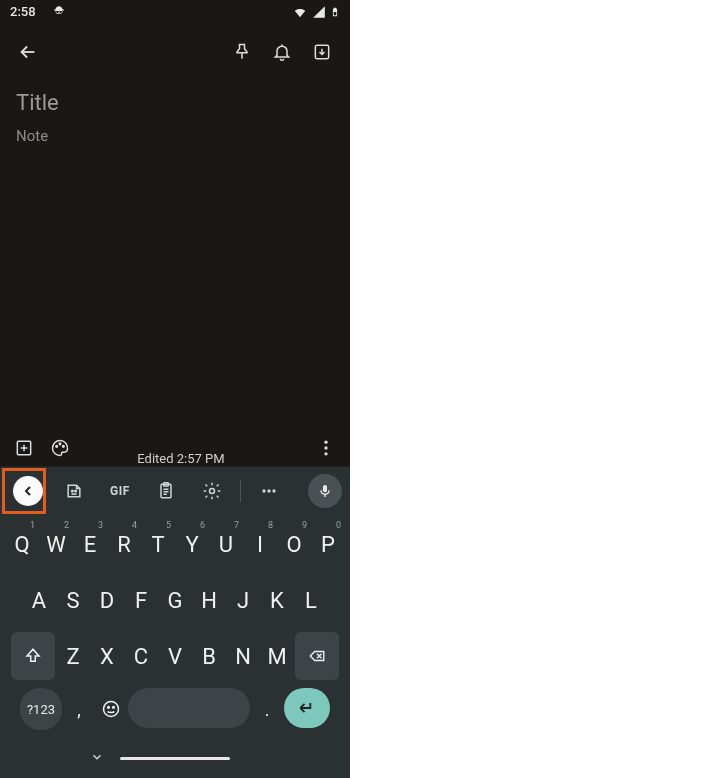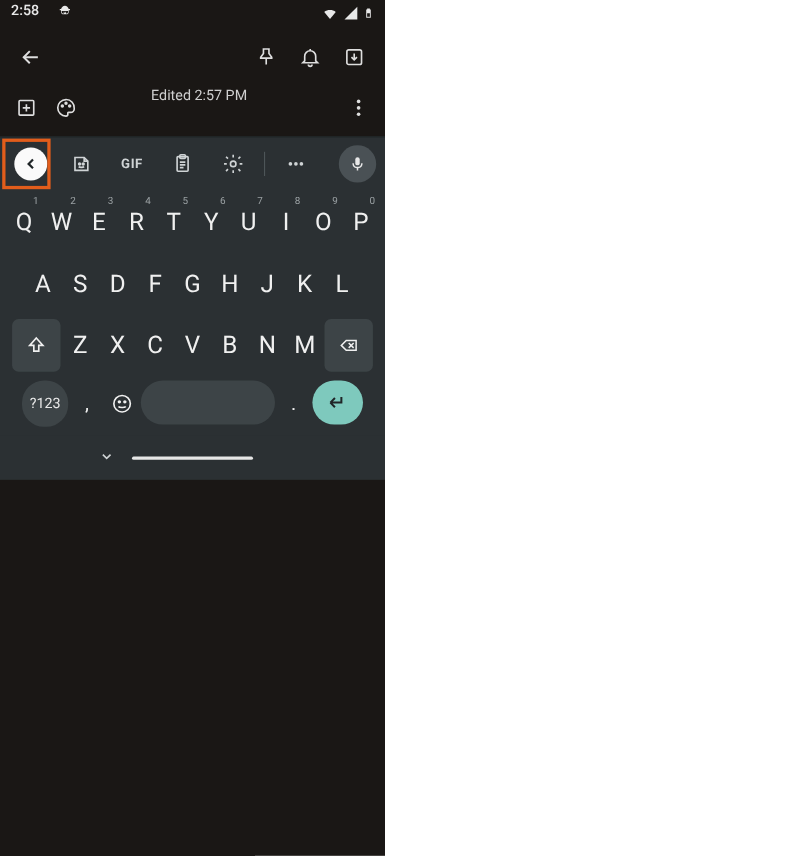--- a/index.html
+++ b/index.html
@@ -80,21 +80,21 @@
     font-size: 15px;
     font-family: inherit;
     resize: none;
   }
   .note-body::placeholder { color: #8a8a88; }
 
   
   .bottom-bar {
     height: 44px;
     display: flex;
-    align-items: flex-start;
+    align-items: flex-end;
     padding: 0 6px;
     color: #d0d0d0;
   }
   .bottom-bar .icon-btn { width: 36px; height: 36px; }
   .edited-text {
     flex: 1;
     text-align: center;
     font-size: 13px;
     color: #cfcfcf;
     margin-left: -24px;
@@ -314,20 +314,24 @@
     </div>
     <div class="icon-btn">
       <svg width="20" height="20" viewBox="0 0 24 24" fill="none" stroke="currentColor" stroke-width="1.8">
           <rect x="4" y="4" width="16" height="16" rx="2"></rect>
           <path d="M12 8v6"></path>
           <path d="M9 12l3 3 3-3"></path>
         </svg>
     </div>
   </div>
 
+  <div class="note-editor">
+    <input class="note-title" placeholder="Title" style="">
+    <textarea class="note-body" rows="1" placeholder="Note" style=""></textarea>
+  </div>
 
   <div class="bottom-bar">
     <div class="icon-btn">
       <svg width="20" height="20" viewBox="0 0 24 24" fill="none" stroke="currentColor" stroke-width="1.8">
           <rect x="4" y="4" width="16" height="16" rx="1"></rect>
           <path d="M12 8v8M8 12h8"></path>
         </svg>
     </div>
     <div class="icon-btn">
       <svg width="20" height="20" viewBox="0 0 24 24" fill="none" stroke="currentColor" stroke-width="1.8">

